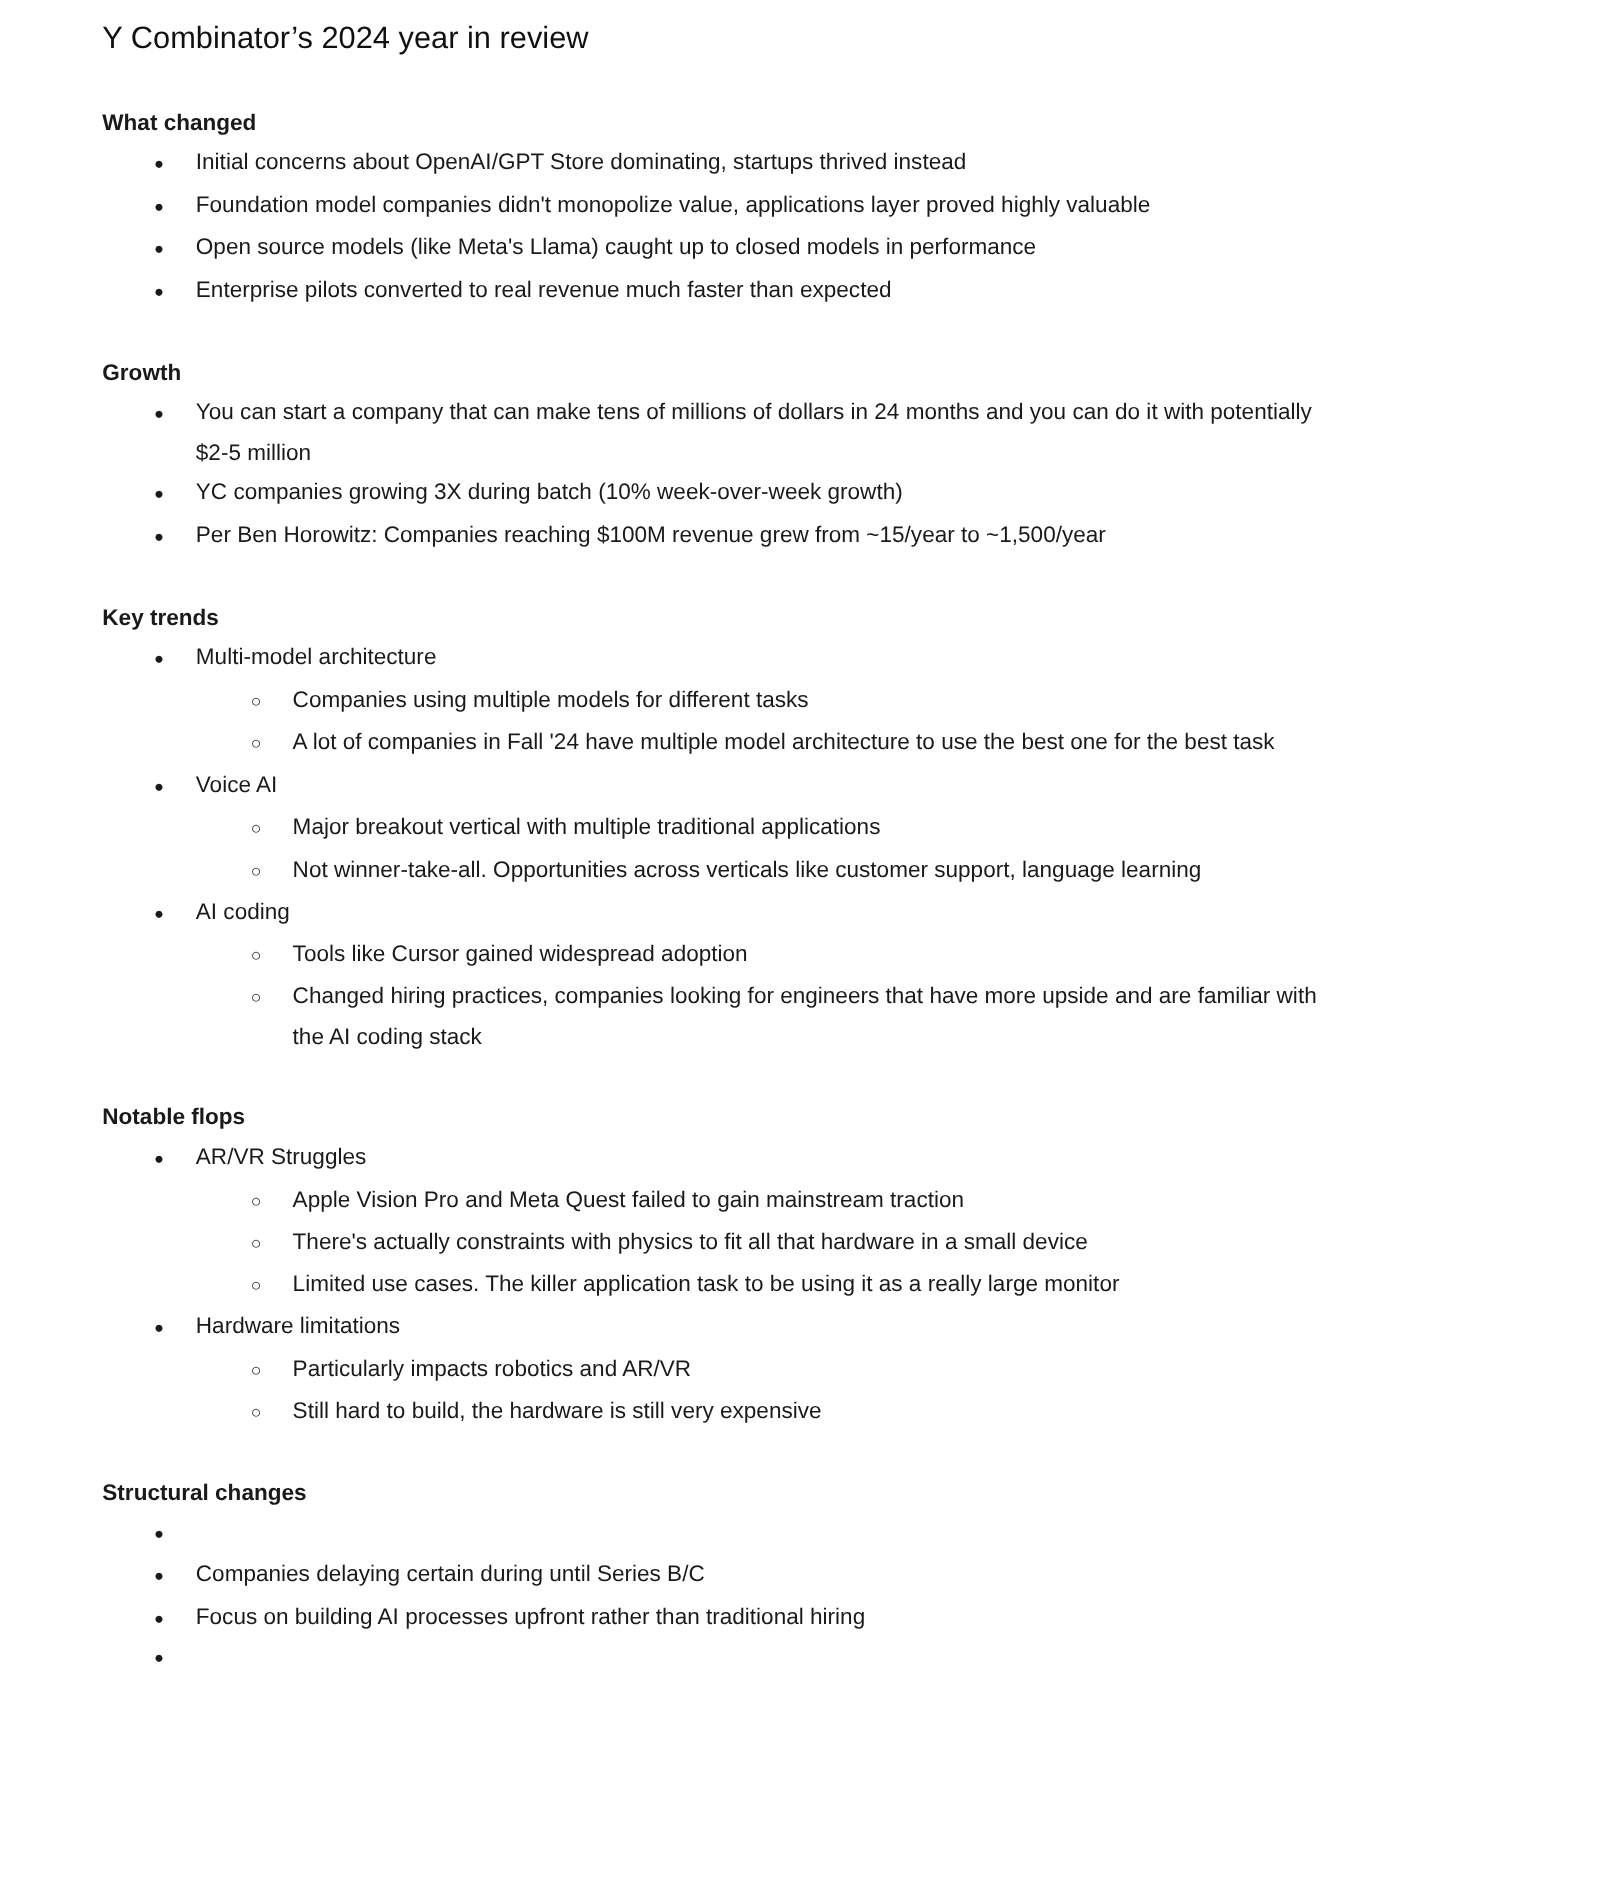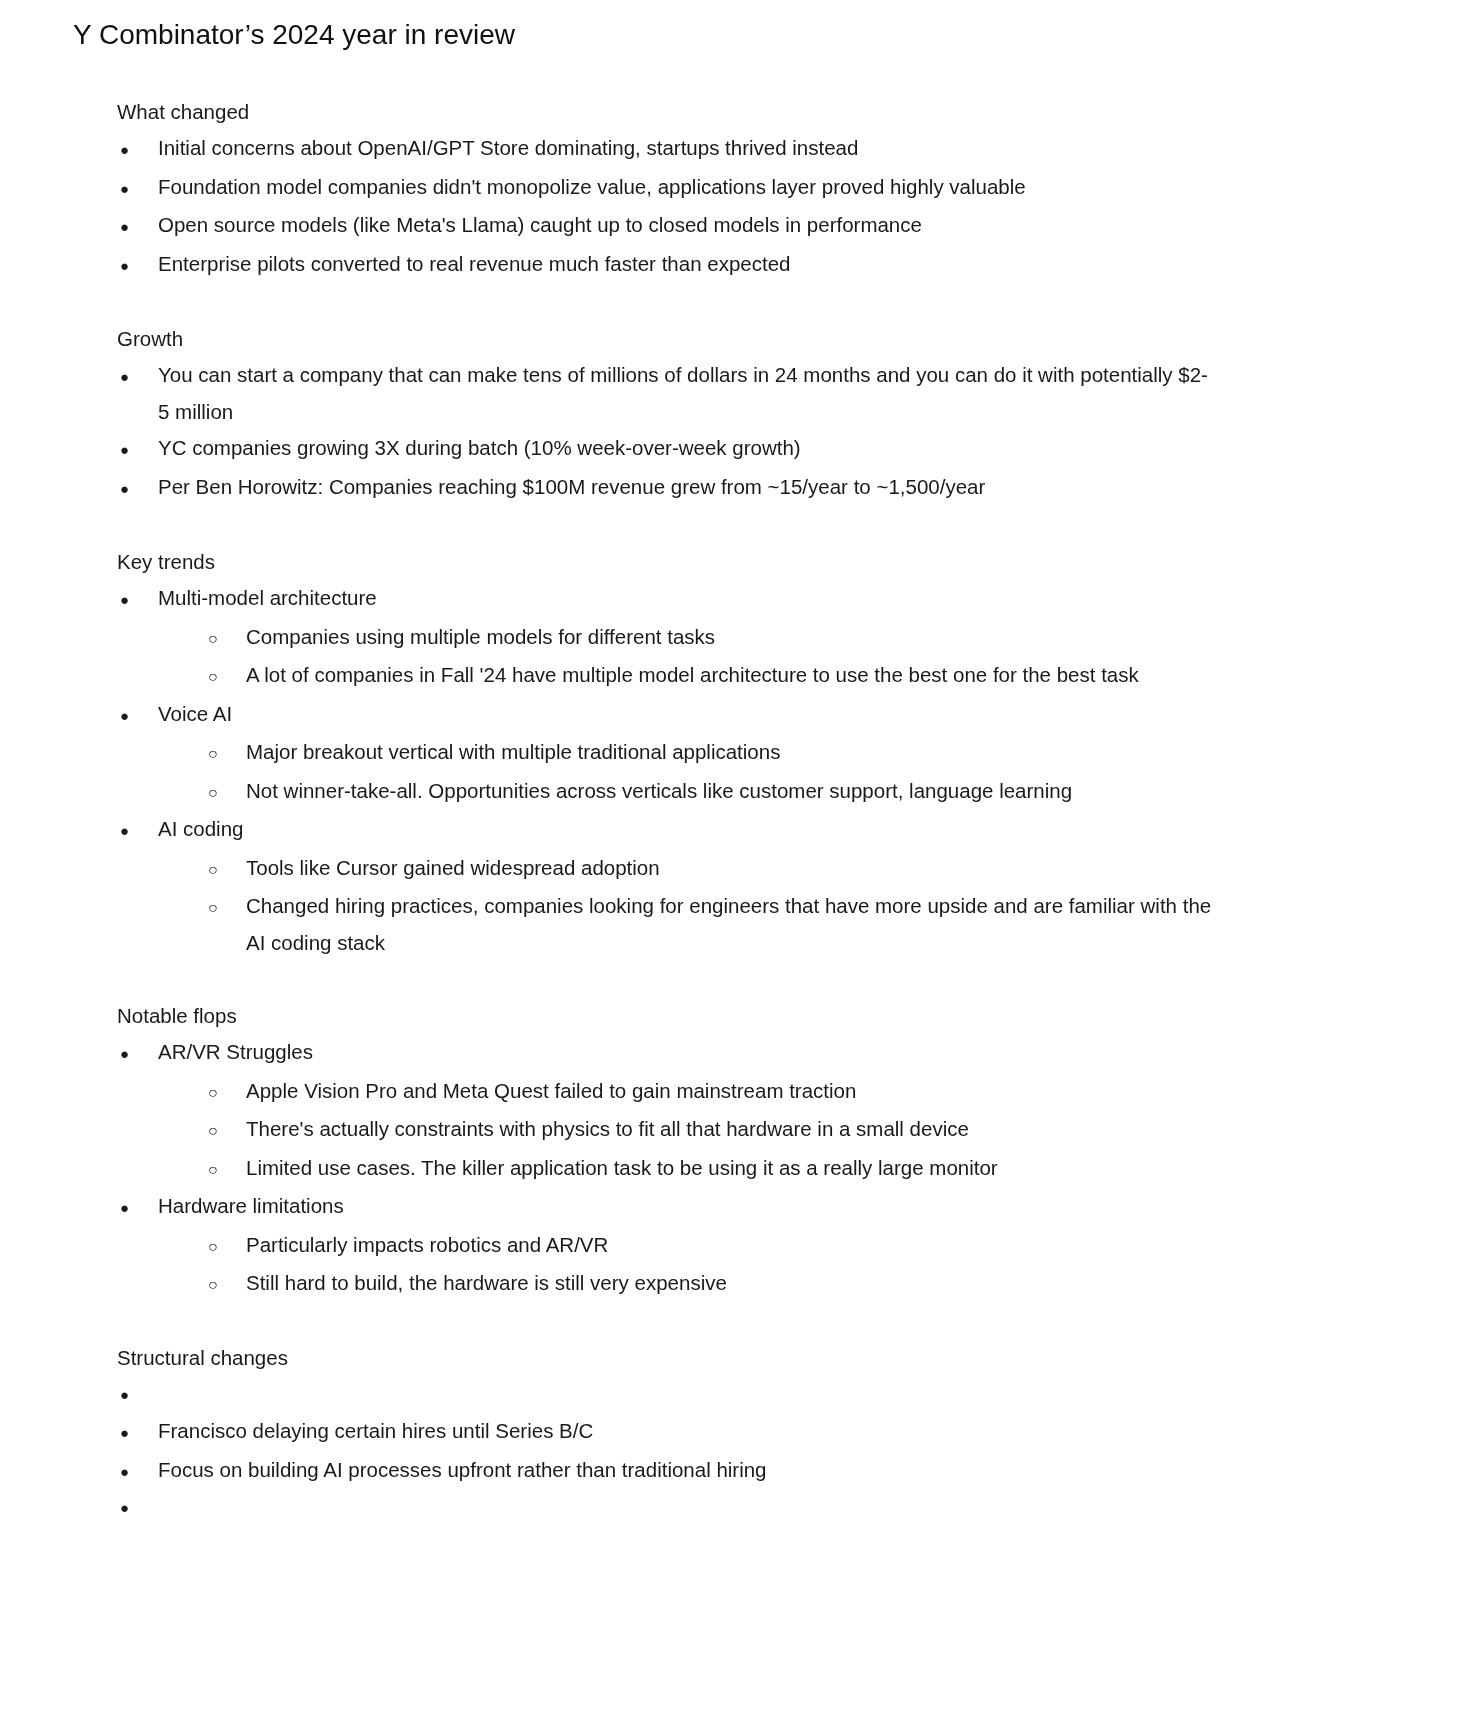--- a/index.html
+++ b/index.html
@@ -5,40 +5,39 @@
   * { box-sizing: border-box; }
   html, body {
     margin: 0;
     padding: 0;
     background: #ffffff;
   }
   .page {
     width: 1474px;
     min-height: 1731px;
     background: #ffffff;
-    padding: 13px 258px 60px 73px;
+    padding: 13px 258px 60px 93px;
     font-family: "Liberation Sans", "DejaVu Sans", sans-serif;
     color: #1a1a1a;
     font-size: 20.5px;
     line-height: 36.5px;
     font-weight: 400;
   }
   .doc-title {
     font-size: 28px;
     line-height: 44px;
     font-weight: 400;
     color: #111111;
     margin: 0;
   }
   .blank-line {
     height: 36.5px;
   }
   .section-heading {
-    font-weight: 400;
-    margin-left: 44px;
+    font-weight: 700;
   }
   .bullet-item {
     display: flex;
     align-items: baseline;
   }
   .bullet-item.level-1 { padding-left: 47px; }
   .bullet-item.level-2 { padding-left: 135px; }
   .bullet {
     flex: 0 0 38px;
     width: 38px;
@@ -157,21 +156,21 @@
         <span class="bullet b2">○</span>
         <span class="item-text">Still hard to build, the hardware is still very expensive</span>
       </div>
       <div class="blank-line"></div>
       <div class="section-heading">Structural changes</div>
       <div class="bullet-item level-1">
         <span class="bullet b1">●</span>
       </div>
       <div class="bullet-item level-1">
         <span class="bullet b1">●</span>
-        <span class="item-text">Francisco delaying certain hires until Series B/C</span>
+        <span class="item-text">Companies delaying certain during until Series B/C</span>
       </div>
       <div class="bullet-item level-1">
         <span class="bullet b1">●</span>
         <span class="item-text">Focus on building AI processes upfront rather than traditional hiring</span>
       </div>
       <div class="bullet-item level-1">
         <span class="bullet b1">●</span>
       </div>
     </div>
 </div>

